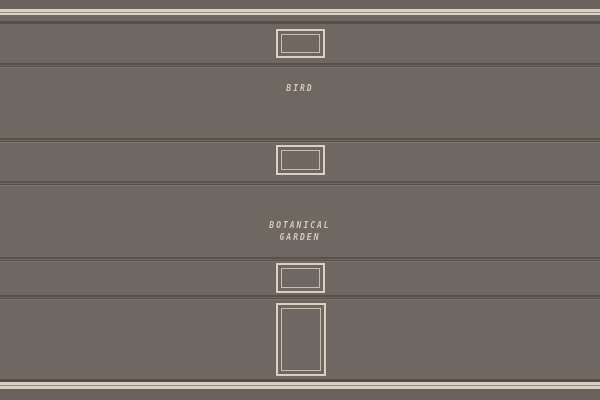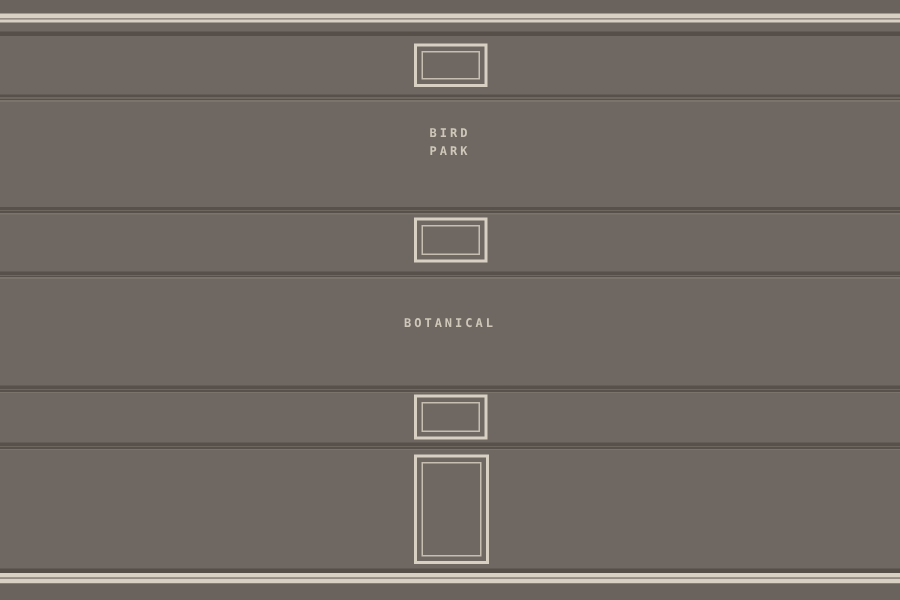--- a/index.html
+++ b/index.html
@@ -70,23 +70,24 @@
   
   .plaque{
     position:absolute;left:0;right:0;
     text-align:center;
     color:var(--label-text);
     font-size:8px;
     font-weight:bold;
     letter-spacing:2px;
     line-height:12px;
     text-transform:uppercase;
+    font-style:italic;
   }
   .plaque-bird{top:83px;}
-  .plaque-garden{top:210px;}
+  .plaque-garden{top:220px;}
 </style>
 </head>
 <body>
 
 <div class="scene">
 
   <div class="abs top-wall"></div>
   <div class="abs crown-stripe-a"></div>
   <div class="abs crown-stripe-gap"></div>
   <div class="abs crown-stripe-b"></div>
@@ -97,29 +98,29 @@
   <div class="abs groove groove-3"></div>
   <div class="abs groove groove-4"></div>
   <div class="abs groove groove-5"></div>
 
   <div class="frame frame-1">
     <div class="frame-liner"></div>
   </div>
 
   <div class="plaque plaque-bird">
     <div>BIRD</div>
-    <div>PARK</div>
   </div>
 
   <div class="frame frame-2">
     <div class="frame-liner"></div>
   </div>
 
   <div class="plaque plaque-garden">
     <div>BOTANICAL</div>
+    <div>GARDEN</div>
   </div>
 
   <div class="frame frame-3">
     <div class="frame-liner"></div>
   </div>
 
   <div class="frame frame-tall">
     <div class="frame-liner"></div>
   </div>
 

